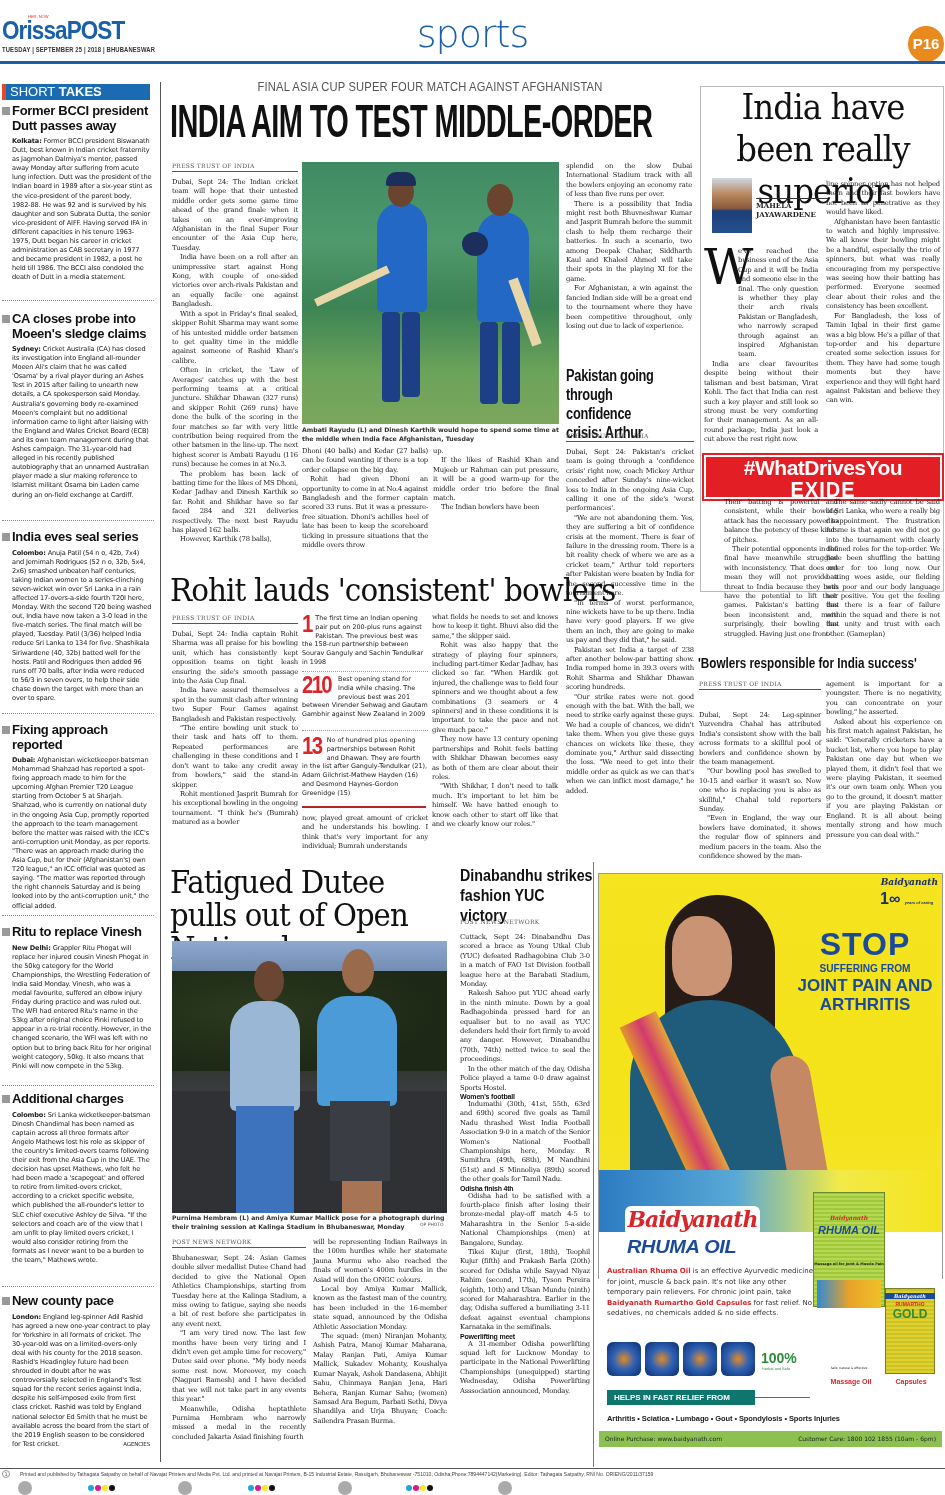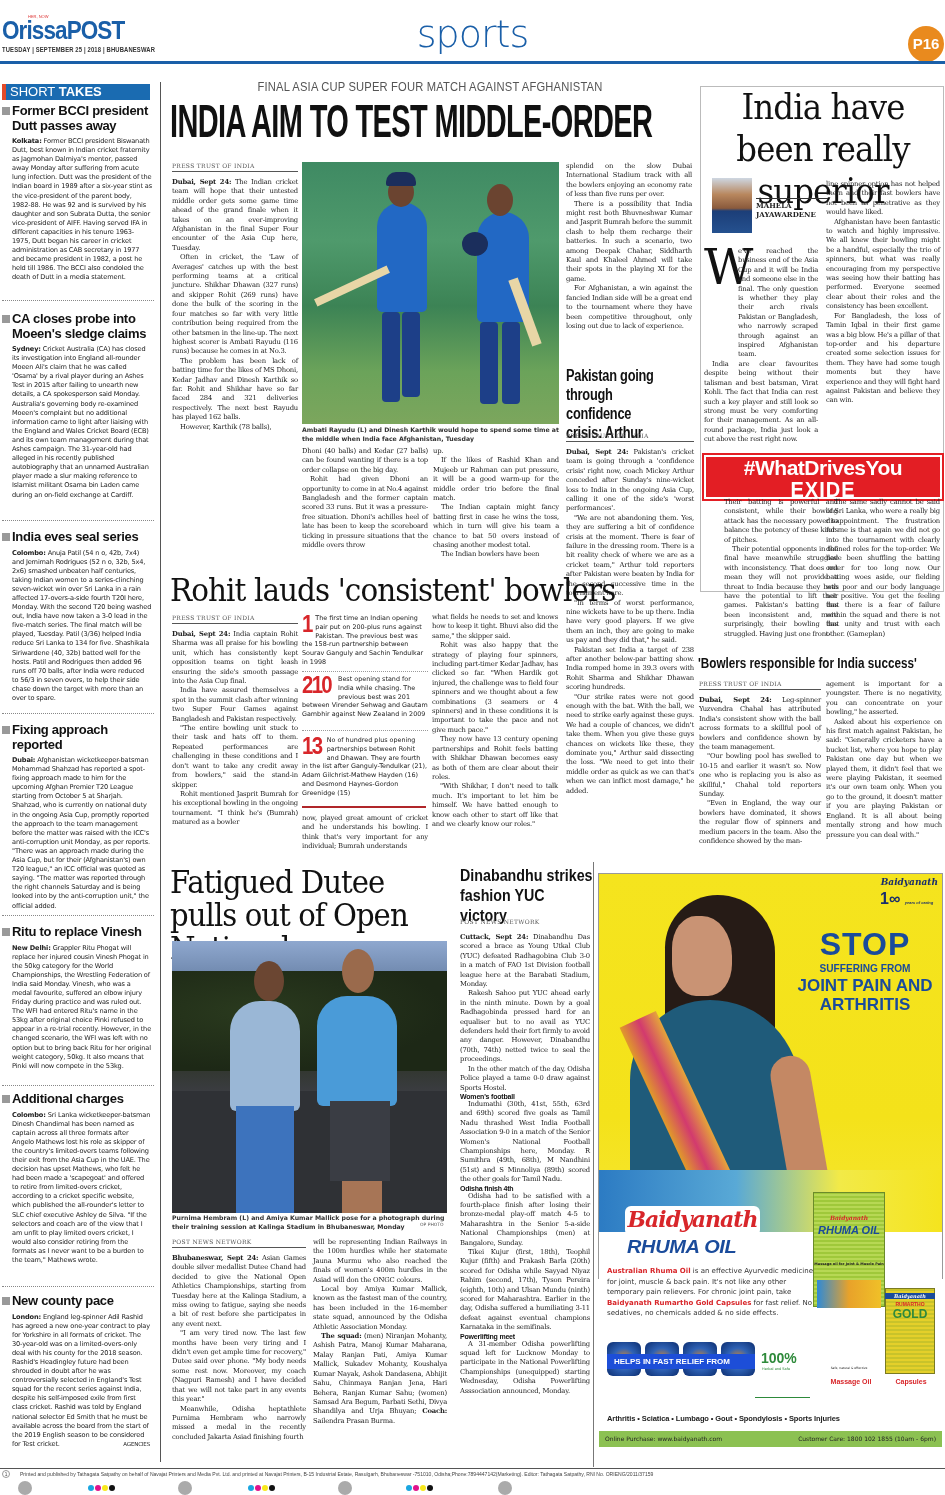--- a/index.html
+++ b/index.html
@@ -24,21 +24,21 @@
 .st-sep{position:absolute;left:2px;width:152px;border-top:1px dotted #888}
 #st-vrule{left:160px;top:82px;width:1px;height:1380px;background:#555}
 .agencies{font-size:5.5px;float:right;margin-right:2px}
 
 #kicker{left:165px;width:530px;top:79px;text-align:center;font:13px "Liberation Sans",sans-serif;color:#555;transform:scaleX(.86);letter-spacing:.2px}
 #main-hl{left:170px;top:96px;width:520px;font:bold 46px/50px "Liberation Sans",sans-serif;color:#111;transform:scaleX(.63);transform-origin:left;white-space:nowrap;letter-spacing:-1px}
 .byline{font:6px "DejaVu Serif",serif;color:#555;letter-spacing:.3px;border-bottom:1px solid #555;padding-bottom:2px}
 .body{font:6.8px/9.4px "DejaVu Serif",serif;color:#222;text-align:justify;letter-spacing:-.2px}
 .body p{text-indent:8px}
 .body p.first{text-indent:0}
-.body b{font-weight:bold}
+.body b{font-weight:normal}
 #photo1{left:302px;top:162px;width:257px;height:262px;background:linear-gradient(180deg,#3f8a63 0%,#4f9a6c 30%,#3c8355 55%,#6ba35a 80%,#7ca65d 100%);overflow:hidden}
 .player{position:absolute;border-radius:30px 30px 6px 6px;background:#2268c4}
 .pad{position:absolute;background:#1d3f88;border-radius:4px}
 .head{position:absolute;border-radius:50%;background:#6b4430}
 .cap{position:absolute;background:#1b2e5c;border-radius:10px 10px 2px 2px}
 #caption1{left:302px;top:426px;width:260px;font:bold 6.2px/8.5px "DejaVu Sans",sans-serif;color:#333}
 #pak-hl{left:566px;top:366px;width:130px;font:bold 16px/19px "Liberation Sans",sans-serif;color:#111;transform:scaleX(.8);transform-origin:left;letter-spacing:-.3px}
 
 #col-box{left:700px;top:86px;width:244px;height:506px;border:1px solid #bbb}
 #col-hl{left:702px;top:86px;width:242px;text-align:center;font:36px/42px "DejaVu Serif",serif;color:#111;letter-spacing:-1px;transform:scaleX(.9)}
@@ -93,21 +93,21 @@
 #ad-box1-name{left:813px;top:1224px;width:72px;text-align:center;font:italic bold 11px/12px "Liberation Sans",sans-serif;color:#1a4b9b}
 #ad-box1-sub{left:813px;top:1262px;width:72px;text-align:center;font:bold 3.5px/4.5px "DejaVu Sans",sans-serif;color:#222}
 #ad-box1-img{left:817px;top:1280px;width:64px;height:28px;background:linear-gradient(90deg,#2f8ad6,#e8a22a,#f0c028)}
 #ad-box1-foot{left:813px;top:1366px;width:72px;text-align:center;font:3px "DejaVu Sans",sans-serif;color:#222}
 #ad-box2{left:885px;top:1288px;width:50px;height:86px;background:repeating-linear-gradient(0deg,#e4d02a 0,#e4d02a 2px,#c9c32a 2px,#c9c32a 4px);border:1px solid #7b7b21}
 #ad-box2-brand{left:885px;top:1293px;width:50px;text-align:center;font:italic bold 5px "DejaVu Serif",serif;color:#fff;background:#1a4b9b}
 #ad-box2-name{left:885px;top:1301px;width:50px;text-align:center;font:bold 5px "Liberation Sans",sans-serif;color:#d8262a}
 #ad-box2-gold{left:885px;top:1307px;width:50px;text-align:center;font:bold 12px "Liberation Sans",sans-serif;color:#2f8a3b}
 #ad-lbl1{left:815px;top:1378px;width:72px;text-align:center;font:bold 7px "Liberation Sans",sans-serif;color:#d8262a}
 #ad-lbl2{left:885px;top:1378px;width:52px;text-align:center;font:bold 7px "Liberation Sans",sans-serif;color:#d8262a}
-#ad-helps{left:607px;top:1354px;width:148px;height:15px;background:#1d4ed8;color:#fff;font:bold 8px/15px "Liberation Sans",sans-serif;padding-left:7px}
+#ad-helps{left:607px;top:1390px;width:148px;height:15px;background:#0f766e;color:#fff;font:bold 8px/15px "Liberation Sans",sans-serif;padding-left:7px}
 #ad-helps-line{left:755px;top:1397px;width:55px;height:1px;background:#2d8a3a}
 #ad-conds{left:607px;top:1414px;width:335px;font:bold 7.5px "Liberation Sans",sans-serif;color:#222;white-space:nowrap;letter-spacing:-.1px}
 #ad-foot{left:599px;top:1431px;width:343px;height:16px;background:#8cc152;font:6px/16px "DejaVu Sans",sans-serif;color:#222;padding:0 6px}
 #ad-foot span:last-child{float:right}
 
 #bottom-rule{left:0;top:1468px;width:945px;height:1px;background:#555}
 #footer-num{left:2px;top:1470px;width:8px;height:8px;border-radius:50%;border:1px solid #999;font:5px/7px "DejaVu Sans",sans-serif;text-align:center;color:#555}
 #footer-text{left:20px;top:1471px;width:920px;font:5.5px "Liberation Sans",sans-serif;color:#444;white-space:nowrap;transform:scaleX(.92);transform-origin:left}
 .reg{position:absolute;top:1481px;width:14px;height:14px;border-radius:50%;background:#aaa}
 .cmyk{position:absolute;top:1485px;height:6px;display:flex;gap:1px}
@@ -166,20 +166,22 @@
   <div class="st-body"><b>London:</b><span> England leg-spinner Adil Rashid has agreed a new one-year contract to play for Yorkshire in all formats of cricket. The 30-year-old was on a limited-overs-only deal with his county for the 2018 season. Rashid's Headingley future had been shrouded in doubt after he was controversially selected in England's Test squad for the recent series against India, despite his self-imposed exile from first class cricket. Rashid was told by England national selector Ed Smith that he must be available across the board from the start of the 2019 English season to be considered for Test cricket.</span> <span class="agencies">AGENCIES</span></div>
 </div>
 <div class="abs" id="st-vrule"></div>
 
 <div class="abs" id="kicker">FINAL ASIA CUP SUPER FOUR MATCH AGAINST AFGHANISTAN</div>
 <div class="abs" id="main-hl">INDIA AIM TO TEST MIDDLE-ORDER</div>
 
 <div class="abs body" style="left:172px;top:162px;width:126px">
   <div class="byline">PRESS TRUST OF INDIA</div>
   <p class="first" style="margin-top:6px"><b>Dubai, Sept 24:</b><span> The Indian cricket team will hope that their untested middle order gets some game time ahead of the grand finale when it takes on an ever-improving Afghanistan in the final Super Four encounter of the Asia Cup here, Tuesday.</span></p>
+  <p>India have been on a roll after an unimpressive start against Hong Kong, with couple of one-sided victories over arch-rivals Pakistan and an equally facile one against Bangladesh.</p>
+  <p>With a spot in Friday's final sealed, skipper Rohit Sharma may want some of his untested middle order batsmen to get quality time in the middle against someone of Rashid Khan's calibre.</p>
   <p>Often in cricket, the 'Law of Averages' catches up with the best performing teams at a critical juncture. Shikhar Dhawan (327 runs) and skipper Rohit (269 runs) have done the bulk of the scoring in the four matches so far with very little contribution being required from the other batsmen in the line-up. The next highest scorer is Ambati Rayudu (116 runs) because he comes in at No.3.</p>
   <p>The problem has been lack of batting time for the likes of MS Dhoni, Kedar Jadhav and Dinesh Karthik so far. Rohit and Shikhar have so far faced 284 and 321 deliveries respectively. The next best Rayudu has played 162 balls.</p>
   <p>However, Karthik (78 balls),</p>
 </div>
 
 <div class="abs" id="photo1">
   <div class="player" style="left:75px;top:40px;width:50px;height:110px"></div>
   <div class="head" style="left:86px;top:15px;width:26px;height:30px"></div>
   <div class="cap" style="left:84px;top:10px;width:30px;height:14px"></div>
   <div class="pad" style="left:80px;top:150px;width:18px;height:90px"></div>
@@ -194,21 +196,20 @@
 </div>
 <div class="abs" id="caption1">Ambati Rayudu (L) and Dinesh Karthik would hope to spend some time at the middle when India face Afghanistan, Tuesday</div>
 
 <div class="abs body" style="left:302px;top:447px;width:126px">
   <p class="first">Dhoni (40 balls) and Kedar (27 balls) can be found wanting if there is a top order collapse on the big day.</p>
   <p>Rohit had given Dhoni an opportunity to come in at No.4 against Bangladesh and the former captain scored 33 runs. But it was a pressure-free situation. Dhoni's achilles heel of late has been to keep the scoreboard ticking in pressure situations that the middle overs throw</p>
 </div>
 <div class="abs body" style="left:433px;top:447px;width:126px">
   <p class="first">up.</p>
   <p>If the likes of Rashid Khan and Mujeeb ur Rahman can put pressure, it will be a good warm-up for the middle order trio before the final match.</p>
-  <p>The Indian captain might fancy batting first in case he wins the toss, which in turn will give his team a chance to bat 50 overs instead of chasing another modest total.</p>
   <p>The Indian bowlers have been</p>
 </div>
 <div class="abs body" style="left:566px;top:162px;width:126px">
   <p class="first">splendid on the slow Dubai International Stadium track with all the bowlers enjoying an economy rate of less than five runs per over.</p>
   <p>There is a possibility that India might rest both Bhuvneshwar Kumar and Jasprit Bumrah before the summit clash to help them recharge their batteries. In such a scenario, two among Deepak Chahar, Siddharth Kaul and Khaleel Ahmed will take their spots in the playing XI for the game.</p>
   <p>For Afghanistan, a win against the fancied Indian side will be a great end to the tournament where they have been competitive throughout, only losing out due to lack of experience.</p>
 </div>
 
 <div class="abs" id="pak-hl">Pakistan going through confidence crisis: Arthur</div>
 <div class="abs body" style="left:566px;top:432px;width:128px">
@@ -246,21 +247,21 @@
   <p class="first">Their batting is powerful and consistent, while their bowling attack has the necessary power to balance the potency of these kinds of pitches.</p>
   <p>Their potential opponents in the final have meanwhile struggled with inconsistency. That does not mean they will not provide a threat to India because they both have the potential to lift their games. Pakistan's batting has been inconsistent and, more surprisingly, their bowling has struggled. Having just one front-</p>
 </div>
 <div class="abs body" style="left:826px;top:498px;width:114px">
   <p>The same sadly cannot be said of Sri Lanka, who were a really big disappointment. The frustration for me is that again we did not go into the tournament with clearly defined roles for the top-order. We have been shuffling the batting order for too long now. Our batting woes aside, our fielding was poor and our body language not positive. You get the feeling that there is a fear of failure within the squad and there is not that unity and trust with each other. (Gameplan)</p>
 </div>
 
 <div class="abs" id="bowl-hl">'Bowlers responsible for India success'</div>
 <div class="abs body" style="left:699px;top:680px;width:122px">
   <div class="byline">PRESS TRUST OF INDIA</div>
-  <p class="first" style="margin-top:6px"><b>Dubai, Sept 24:</b><span> Leg-spinner Yuzvendra Chahal has attributed India's consistent show with the ball across formats to a skillful pool of bowlers and confidence shown by the team management.</span></p>
+  <p class="first" style="margin-top:21px"><b>Dubai, Sept 24:</b><span> Leg-spinner Yuzvendra Chahal has attributed India's consistent show with the ball across formats to a skillful pool of bowlers and confidence shown by the team management.</span></p>
   <p>"Our bowling pool has swelled to 10-15 and earlier it wasn't so. Now one who is replacing you is also as skillful," Chahal told reporters Sunday.</p>
   <p>"Even in England, the way our bowlers have dominated, it shows the regular flow of spinners and medium pacers in the team. Also the confidence showed by the man-</p>
 </div>
 <div class="abs body" style="left:826px;top:680px;width:116px">
   <p class="first">agement is important for a youngster. There is no negativity, you can concentrate on your bowling," he asserted.</p>
   <p>Asked about his experience on his first match against Pakistan, he said: "Generally cricketers have a bucket list, where you hope to play Pakistan one day but when we played them, it didn't feel that we were playing Pakistan, it seemed it's our own team only. When you go to the ground, it doesn't matter if you are playing Pakistan or England. It is all about being mentally strong and how much pressure you can deal with."</p>
 </div>
 
 <div class="abs" id="rohit-hl">Rohit lauds 'consistent' bowlers</div>
 <div class="abs body" style="left:172px;top:614px;width:126px">

